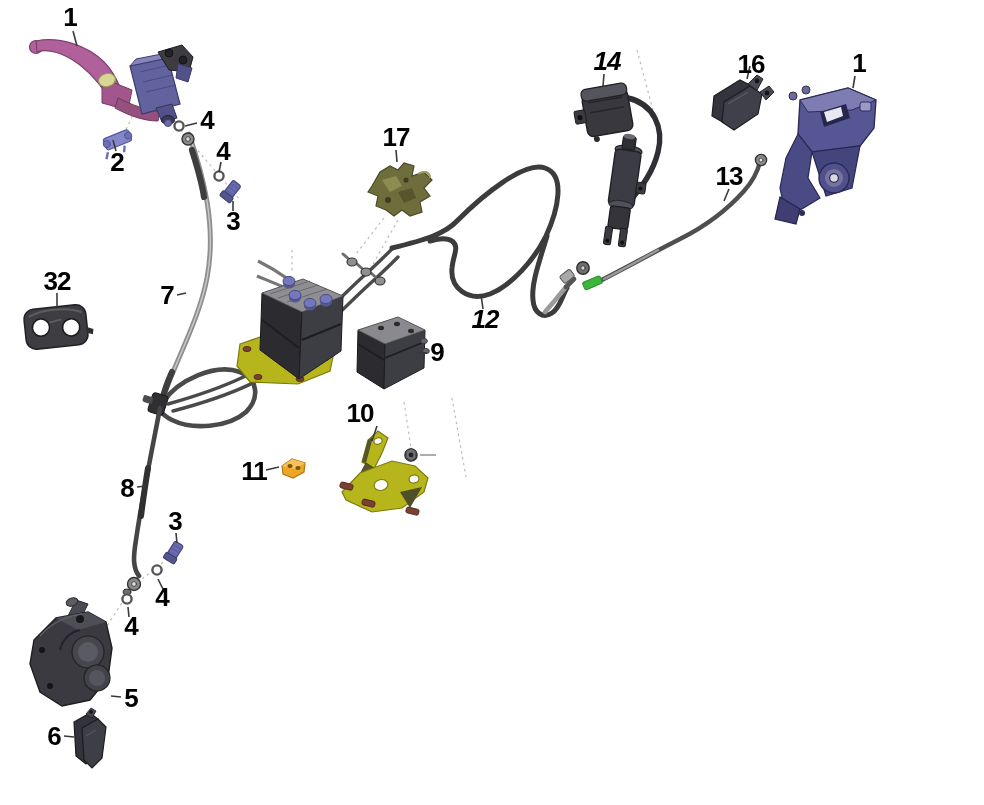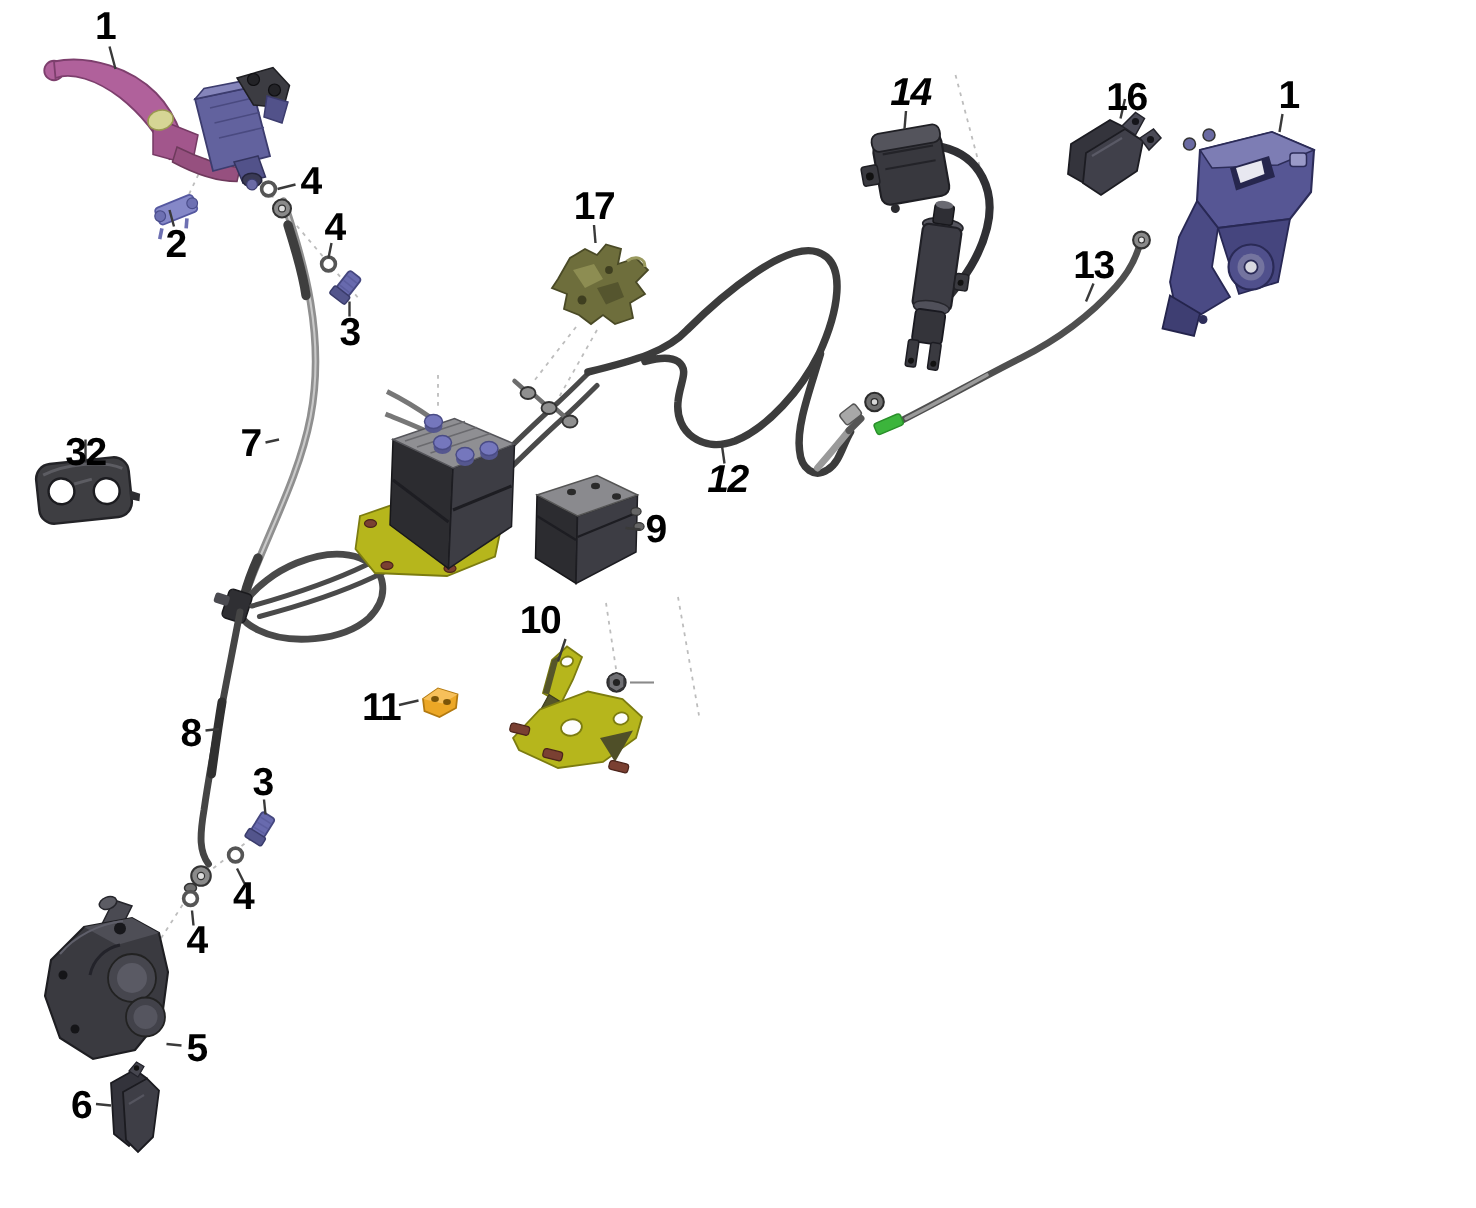--- a/index.html
+++ b/index.html
@@ -349,21 +349,21 @@
       <div class="callout" style="left: 207px; top: 120px;">4</div>
       <div class="callout" style="left: 223px; top: 151px;">4</div>
       <div class="callout" style="left: 233px; top: 221px;">3</div>
       <div class="callout" style="left: 396px; top: 137px;">17</div>
       <div class="callout" style="left: 607px; top: 61px; font-style: italic;">14</div>
       <div class="callout" style="left: 751px; top: 64px; text-align: right;">16</div>
       <div class="callout" style="left: 859px; top: 63px;">1</div>
       <div class="callout" style="left: 729px; top: 176px;">13</div>
       <div class="callout" style="left: 485px; top: 319px; font-style: italic;">12</div>
       <div class="callout" style="left: 437px; top: 352px;">9</div>
-      <div class="callout" style="left: 57px; top: 281px; margin-top: 20px;">32</div>
+      <div class="callout" style="left: 57px; top: 281px;">32</div>
       <div class="callout" style="left: 167px; top: 295px;">7</div>
       <div class="callout" style="left: 360px; top: 413px;">10</div>
       <div class="callout" style="left: 254px; top: 471px; text-align: center;">11</div>
       <div class="callout" style="left: 127px; top: 488px;">8</div>
       <div class="callout" style="left: 175px; top: 521px;">3</div>
       <div class="callout" style="left: 162px; top: 597px;">4</div>
       <div class="callout" style="left: 131px; top: 626px;">4</div>
       <div class="callout" style="left: 131px; top: 698px;">5</div>
       <div class="callout" style="left: 54px; top: 736px;">6</div>
     </div>

